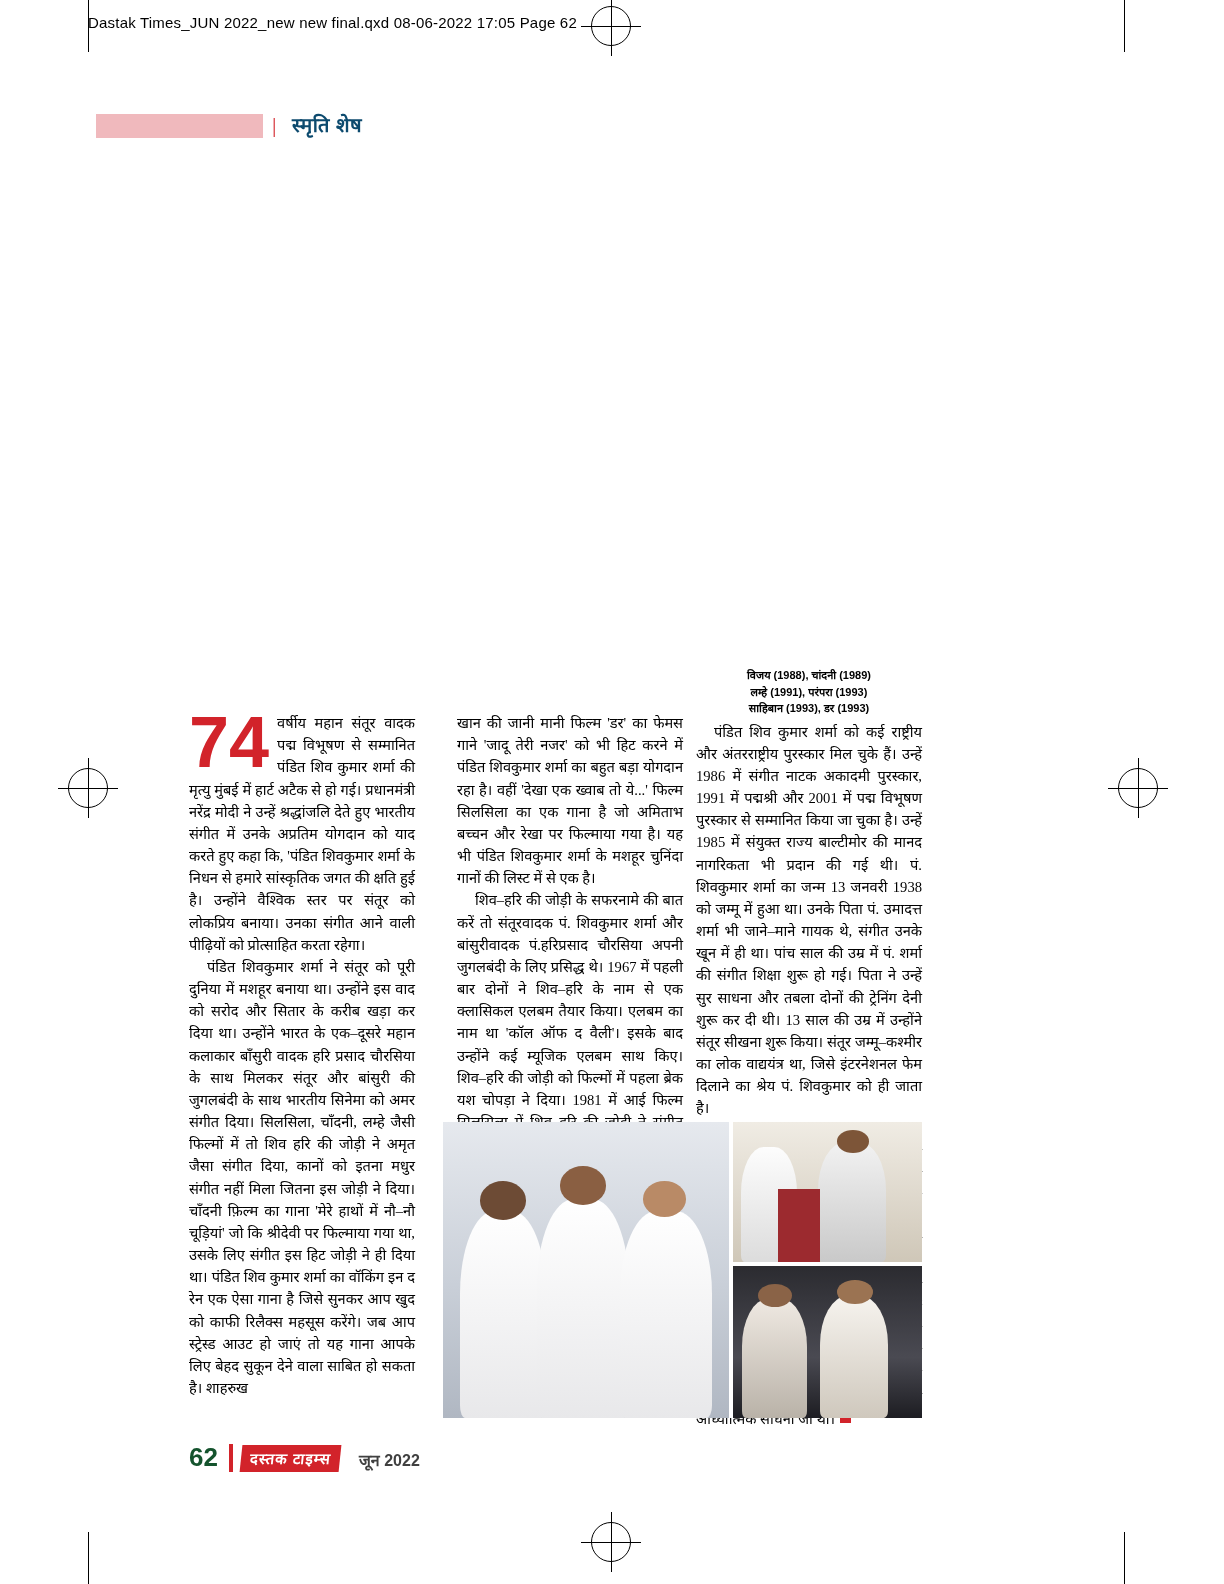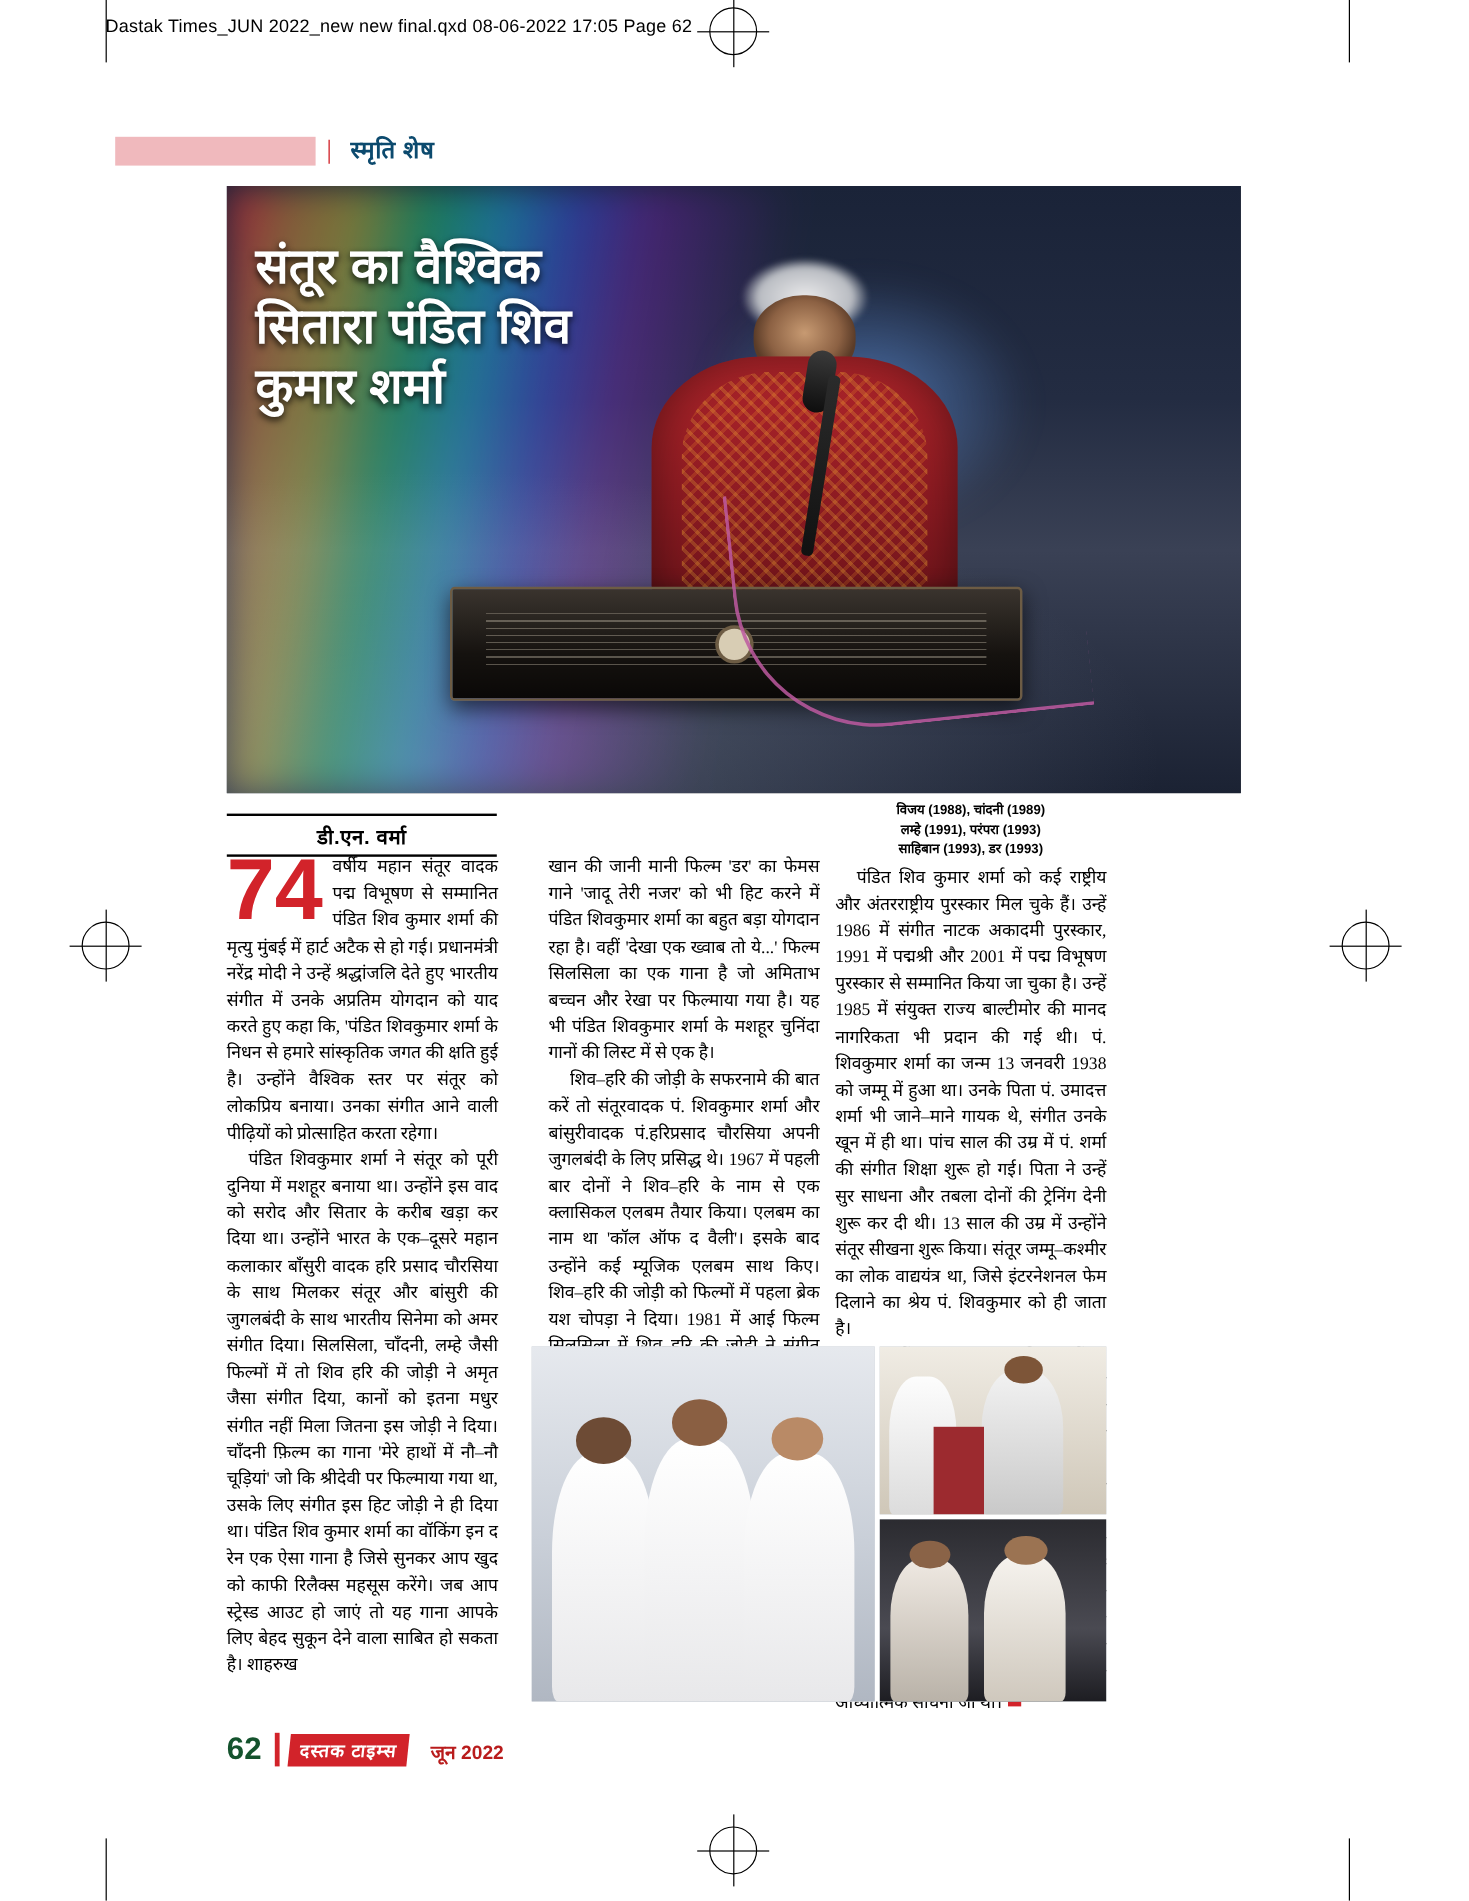--- a/index.html
+++ b/index.html
@@ -202,21 +202,21 @@
     position:absolute;left:52px;top:3px;
     background:#d2232a;color:#fff;
     font-family:"Liberation Sans", sans-serif;
     font-weight:bold;font-size:15px;letter-spacing:1px;
     padding:3px 9px 4px;
     transform:skewX(-6deg);
   }
   .issue{
     position:absolute;left:170px;top:7px;
     font-family:"Liberation Sans", sans-serif;
-    font-weight:bold;font-size:16px;color:#b91c1c;
+    font-weight:bold;font-size:16px;color:#404040;
   }
   .endmark{display:inline-block;width:11px;height:11px;background:#d2232a;margin-left:5px;vertical-align:1px;}
 </style>
 </head>
 <body>
 
 <div class="crop-line" style="left:88px;top:0;width:1px;height:52px;"></div>
 <div class="crop-line" style="left:1124px;top:0;width:1px;height:52px;"></div>
 <div class="crop-line" style="left:88px;top:1532px;width:1px;height:52px;"></div>
 <div class="crop-line" style="left:1124px;top:1532px;width:1px;height:52px;"></div>
@@ -228,43 +228,21 @@
 <div class="slug">Dastak Times_JUN 2022_new new final.qxd  08-06-2022  17:05  Page 62</div>
 
 <div class="page">
 
   <div class="kicker-row">
     <div class="kicker-bar"></div>
     <div class="kicker-sep">|</div>
     <div class="kicker-text">स्मृति शेष</div>
   </div>
 
-  <div class="hero">
-    <div class="sky"></div>
-    <div class="rainbow"></div>
-    <div class="glow"></div>
-    <div class="figure">
-      <div class="hair"></div>
-      <div class="face"></div>
-      <div class="kurta"></div>
-    </div>
-    <div class="mic-head"></div>
-    <div class="mic"></div>
-    <div class="santoor">
-      <div class="santoor-hole"></div>
-    </div>
-    <div class="cable"></div>
-    <div class="hero-title">संतूर का वैश्विक सितारा पंडित शिव कुमार शर्मा</div>
-  </div>
-
-  <div class="byline-box">
-    <div class="byline-rule-top"></div>
-    <div class="byline-name">डी.एन. वर्मा</div>
-    <div class="byline-rule-bot"></div>
-  </div>
+
 
   <div class="col" id="col1">
     <div class="dropcap-wrap">
       <span class="dropcap">74</span>
       <p class="first">वर्षीय महान संतूर वादक पद्म विभूषण से सम्मानित पंडित शिव कुमार शर्मा की मृत्यु मुंबई में हार्ट अटैक से हो गई। प्रधानमंत्री नरेंद्र मोदी ने उन्हें श्रद्धांजलि देते हुए भारतीय संगीत में उनके अप्रतिम योगदान को याद करते हुए कहा कि, 'पंडित शिवकुमार शर्मा के निधन से हमारे सांस्कृतिक जगत की क्षति हुई है। उन्होंने वैश्विक स्तर पर संतूर को लोकप्रिय बनाया। उनका संगीत आने वाली पीढ़ियों को प्रोत्साहित करता रहेगा।</p>
     </div>
     <p>पंडित शिवकुमार शर्मा ने संतूर को पूरी दुनिया में मशहूर बनाया था। उन्होंने इस वाद को सरोद और सितार के करीब खड़ा कर दिया था। उन्होंने भारत के एक–दूसरे महान कलाकार बाँसुरी वादक हरि प्रसाद चौरसिया के साथ मिलकर संतूर और बांसुरी की जुगलबंदी के साथ भारतीय सिनेमा को अमर संगीत दिया। सिलसिला, चाँदनी, लम्हे जैसी फिल्मों में तो शिव हरि की जोड़ी ने अमृत जैसा संगीत दिया, कानों को इतना मधुर संगीत नहीं मिला जितना इस जोड़ी ने दिया। चाँदनी फ़िल्म का गाना 'मेरे हाथों में नौ–नौ चूड़ियां' जो कि श्रीदेवी पर फिल्माया गया था, उसके लिए संगीत इस हिट जोड़ी ने ही दिया था। पंडित शिव कुमार शर्मा का वॉकिंग इन द रेन एक ऐसा गाना है जिसे सुनकर आप खुद को काफी रिलैक्स महसूस करेंगे। जब आप स्ट्रेस्ड आउट हो जाएं तो यह गाना आपके लिए बेहद सुकून देने वाला साबित हो सकता है। शाहरुख</p>
   </div>
 
   <div class="col" id="col2">

